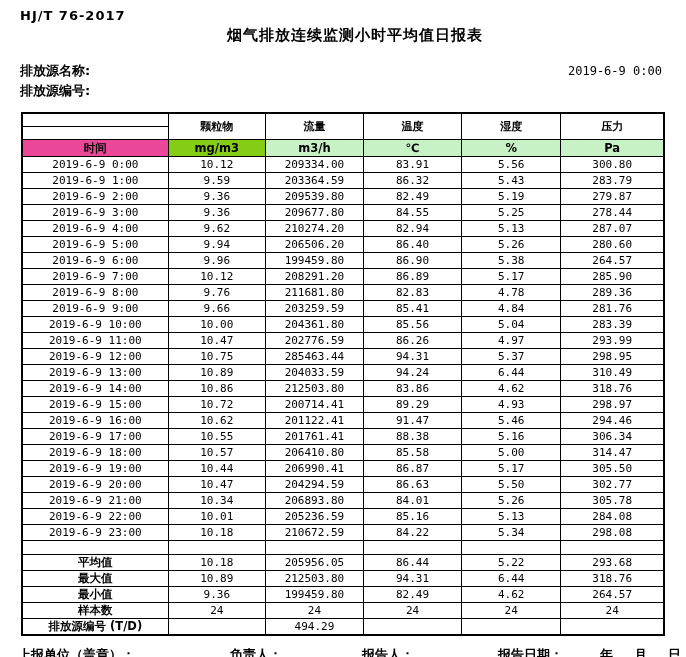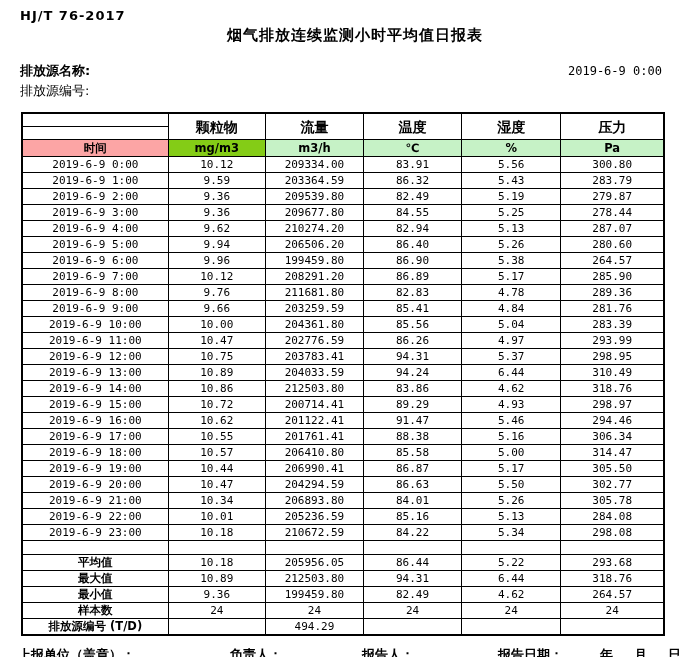--- a/index.html
+++ b/index.html
@@ -3,34 +3,34 @@
 <meta charset="utf-8">
 <style>
   html,body{margin:0;padding:0;background:#fff;}
   .page{
     position:relative;width:686px;height:657px;background:#ffffff;color:#000;
     font-family:"DejaVu Sans",sans-serif;overflow:hidden;border-radius:13px;
   }
   .std{position:absolute;left:20px;top:8px;font-size:13px;font-weight:bold;letter-spacing:1px;}
   .title{position:absolute;left:0;top:26px;width:100%;text-align:center;font-size:15px;font-weight:bold;letter-spacing:1px;padding-left:12px;}
   .meta-name{position:absolute;left:20px;top:62px;font-size:13px;font-weight:bold;}
-  .meta-id{position:absolute;left:20px;top:82px;font-size:13px;font-weight:normal;}
+  .meta-id{position:absolute;left:20px;top:82px;font-size:13px;font-weight:bold;}
   .meta-dt{position:absolute;left:568px;top:64px;font-size:12px;font-family:"DejaVu Sans Mono",monospace;}
 
   table.rpt{
     position:absolute;left:21px;top:112px;width:644px;
     border-collapse:collapse;table-layout:fixed;
     border:2px solid #000;font-size:11.5px;
   }
   table.rpt td{
     border:1px solid #000;text-align:center;vertical-align:middle;
     padding:0;height:15px;line-height:15px;white-space:nowrap;overflow:hidden;
   }
   tr.hA td,tr.hB td{height:12px;line-height:12px;}
-  tr.hA td.lbl{font-weight:bold;font-size:14px;}
+  tr.hA td.lbl{font-weight:bold;font-size:11px;}
   tr.units td{background:#c6f2c6;font-weight:bold;height:16px;line-height:16px;font-size:11.5px;}
   tr.data td,tr.summary td{font-family:"DejaVu Sans Mono",monospace;font-size:11px;}
   tr.data td.c-time{font-size:11px;}
   tr.summary td.c-time{font-family:"DejaVu Sans",sans-serif;font-weight:bold;font-size:11.5px;}
   tr.spacer td{height:13px;line-height:13px;}
 
   .note{position:absolute;left:18px;top:615px;font-size:13px;font-weight:bold;}
   .sig{position:absolute;left:0;top:637px;width:100%;height:18px;font-size:13px;font-weight:bold;}
   .sig span{position:absolute;top:9px;}
   .sig .s1{left:18px;}
@@ -66,21 +66,21 @@
         <td class="lbl" rowspan="2">颗粒物</td>
         <td class="lbl" rowspan="2">流量</td>
         <td class="lbl" rowspan="2">温度</td>
         <td class="lbl" rowspan="2">湿度</td>
         <td class="lbl" rowspan="2">压力</td>
       </tr>
       <tr class="hB">
         <td></td>
       </tr>
       <tr class="units">
-        <td style="background: #fca5a5; margin-left: 36px;">时间</td>
+        <td style="background: #ec4899; margin-left: 36px;">时间</td>
         <td style="background: #84cc16;">mg/m3</td>
         <td style="background: rgb(198, 242, 198);">m3/h</td>
         <td style="background: rgb(198, 242, 198);">℃</td>
         <td style="background: rgb(198, 242, 198);">%</td>
         <td style="background: rgb(198, 242, 198);">Pa</td>
       </tr>
     </thead>
     <tbody id="table-body">
         <tr class="data">
           <td class="c-time">2019-6-9 0:00</td>
@@ -174,21 +174,21 @@
           <td class="c-time">2019-6-9 11:00</td>
           <td>10.47</td>
           <td>202776.59</td>
           <td>86.26</td>
           <td>4.97</td>
           <td>293.99</td>
         </tr>
         <tr class="data">
           <td class="c-time">2019-6-9 12:00</td>
           <td>10.75</td>
-          <td>203783.41</td>
+          <td>285463.44</td>
           <td>94.31</td>
           <td>5.37</td>
           <td>298.95</td>
         </tr>
         <tr class="data">
           <td class="c-time">2019-6-9 13:00</td>
           <td>10.89</td>
           <td>204033.59</td>
           <td>94.24</td>
           <td>6.44</td>

